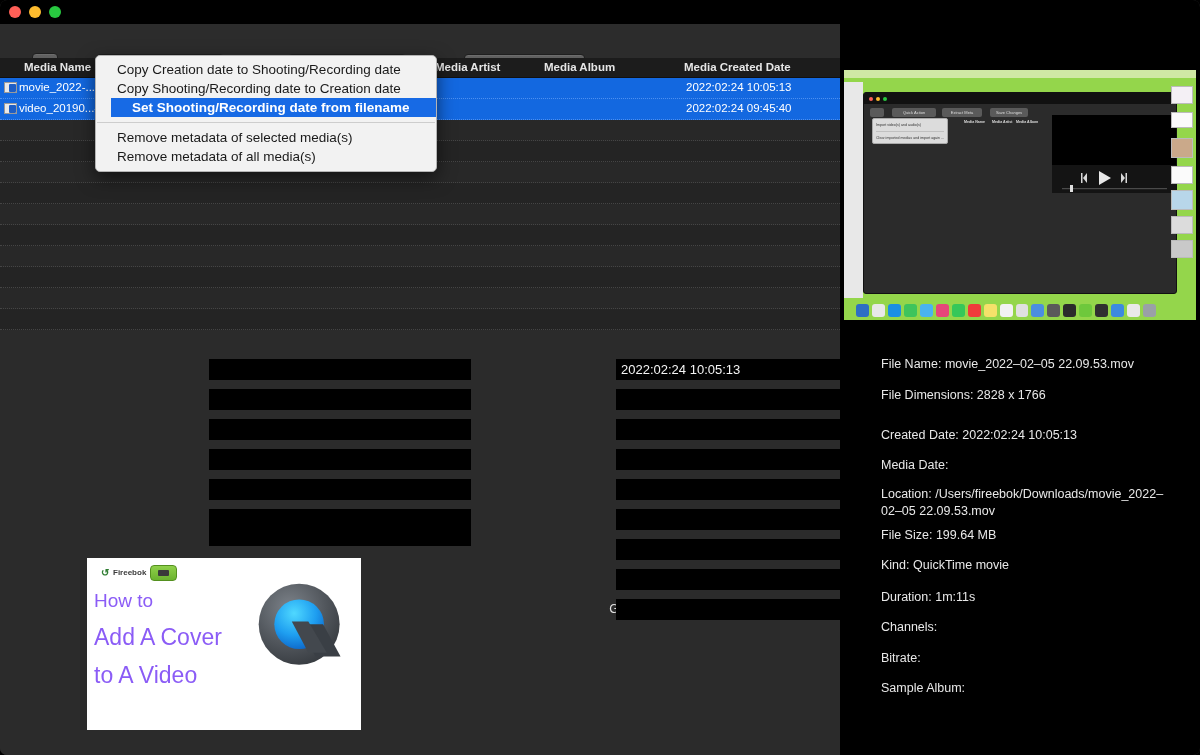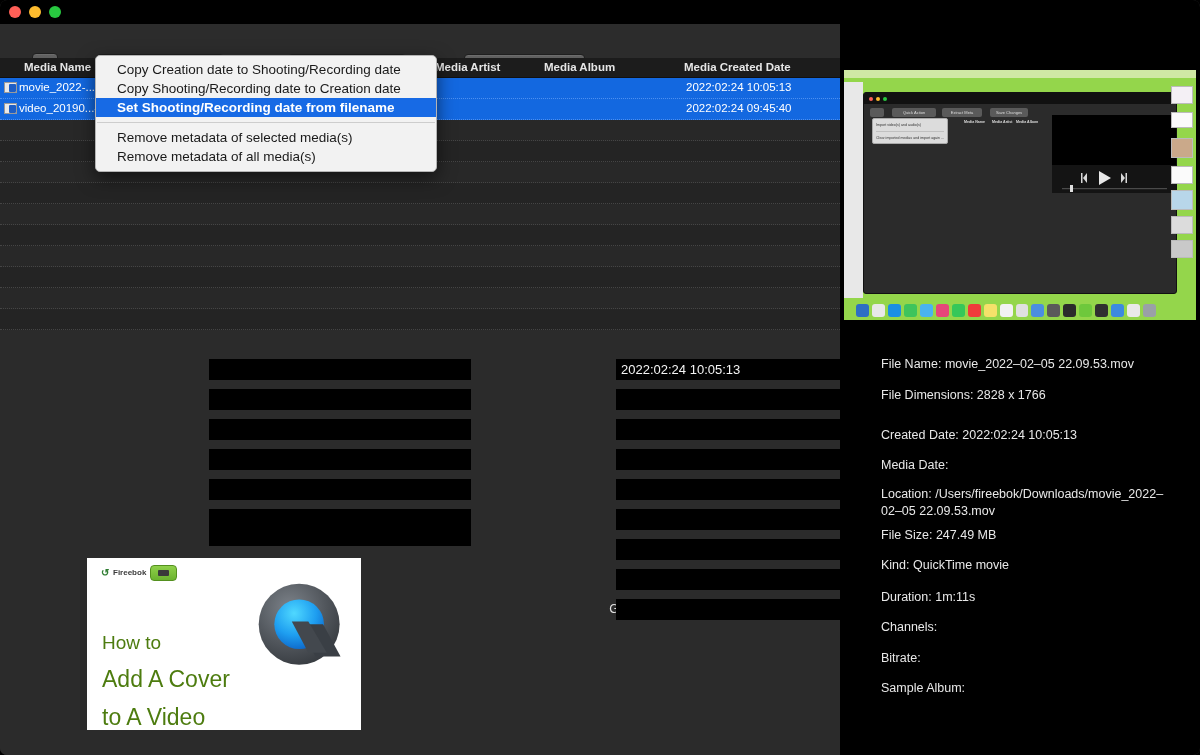--- a/index.html
+++ b/index.html
@@ -153,20 +153,21 @@
     line-height: 19px;
     padding: 0 10px 0 21px;
     font-size: 13.5px;
     color: #1a1a1a;
     white-space: nowrap;
   }
   .menu-item.highlighted {
     background: #176ae5;
     color: #ffffff;
     font-weight: bold;
+    margin-left: 15px;
   }
   .menu-sep {
     height: 1px;
     background: #cdcdcd;
     margin: 5px 1px 5px 1px;
   }
 
   
   #form-panel {
     position: absolute; left: 0; top: 330px;
@@ -234,24 +235,23 @@
     border-radius: 4px;
   }
   #aw-badge::after {
     content: "";
     position: absolute; left: 7px; top: 4px;
     width: 11px; height: 6px;
     background: #3a3a3a;
     border-radius: 1px;
   }
   .aw-line {
-    position: absolute; left: 15px;
-    color: #4d7c0f;
-    white-space: nowrap;
-    margin-top: 42px;
+    position: absolute; left: 7px;
+    color: #8b5cf6;
+    white-space: nowrap;
   }
   #aw-l1 { top: 32px; font-size: 19px; }
   #aw-l2 { top: 66px; font-size: 23px; }
   #aw-l3 { top: 104px; font-size: 23px; }
   #qt-logo {
     position: absolute; left: 168px; top: 22px;
     width: 92px; height: 94px;
   }
 
   
@@ -574,21 +574,21 @@
         </div>
       </div>
     </div>
 
     <div id="info-lines">
         <div class="info-line" style="top: 332px;">File Name: movie_2022–02–05 22.09.53.mov</div>
         <div class="info-line" style="top: 363px;">File Dimensions: 2828 x 1766</div>
         <div class="info-line" style="top: 403px;">Created Date: 2022:02:24 10:05:13</div>
         <div class="info-line" style="top: 433px;">Media Date:</div>
         <div class="info-line" style="top: 462px;">Location: /Users/fireebok/Downloads/movie_2022–02–05 22.09.53.mov</div>
-        <div class="info-line" style="top: 503px;">File Size: 247.49 MB</div>
+        <div class="info-line" style="top: 503px;">File Size: 199.64 MB</div>
         <div class="info-line" style="top: 533px;">Kind: QuickTime movie</div>
         <div class="info-line" style="top: 565px;">Duration: 1m:11s</div>
         <div class="info-line" style="top: 595px;">Channels:</div>
         <div class="info-line" style="top: 626px;">Bitrate:</div>
         <div class="info-line" style="top: 656px;">Sample Album:</div>
       </div>
   </div>
 
 </div>
 

